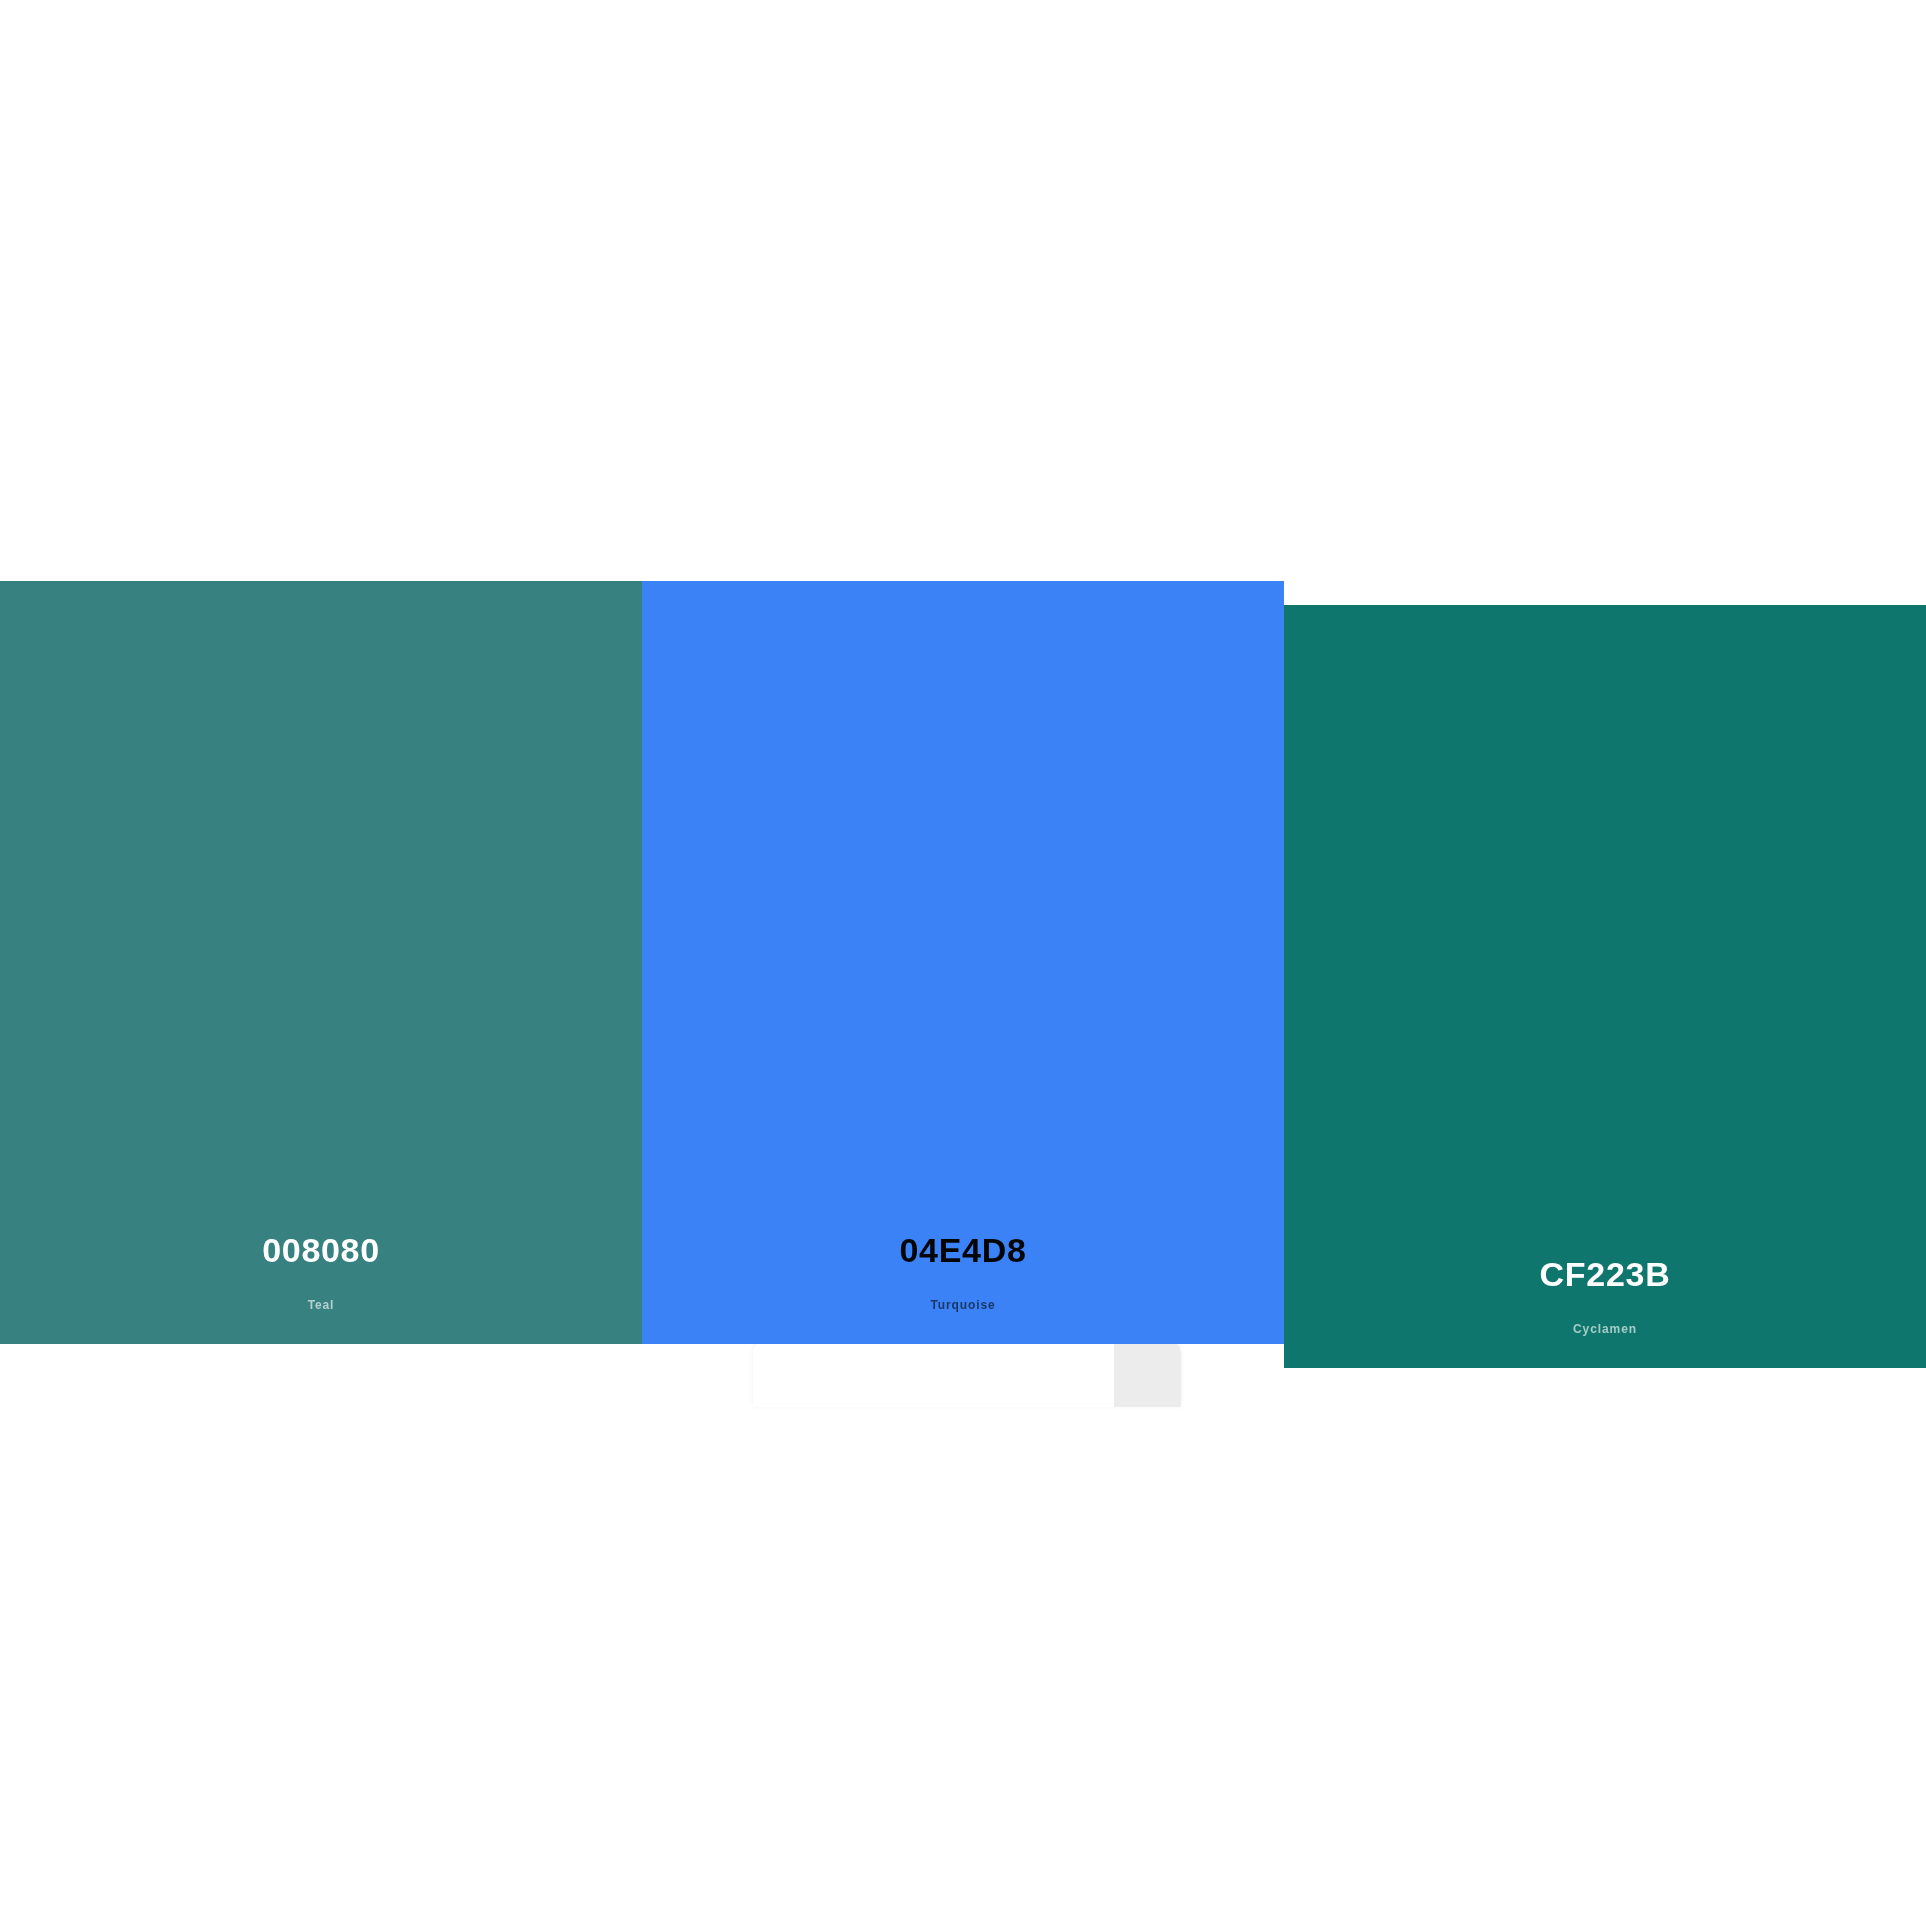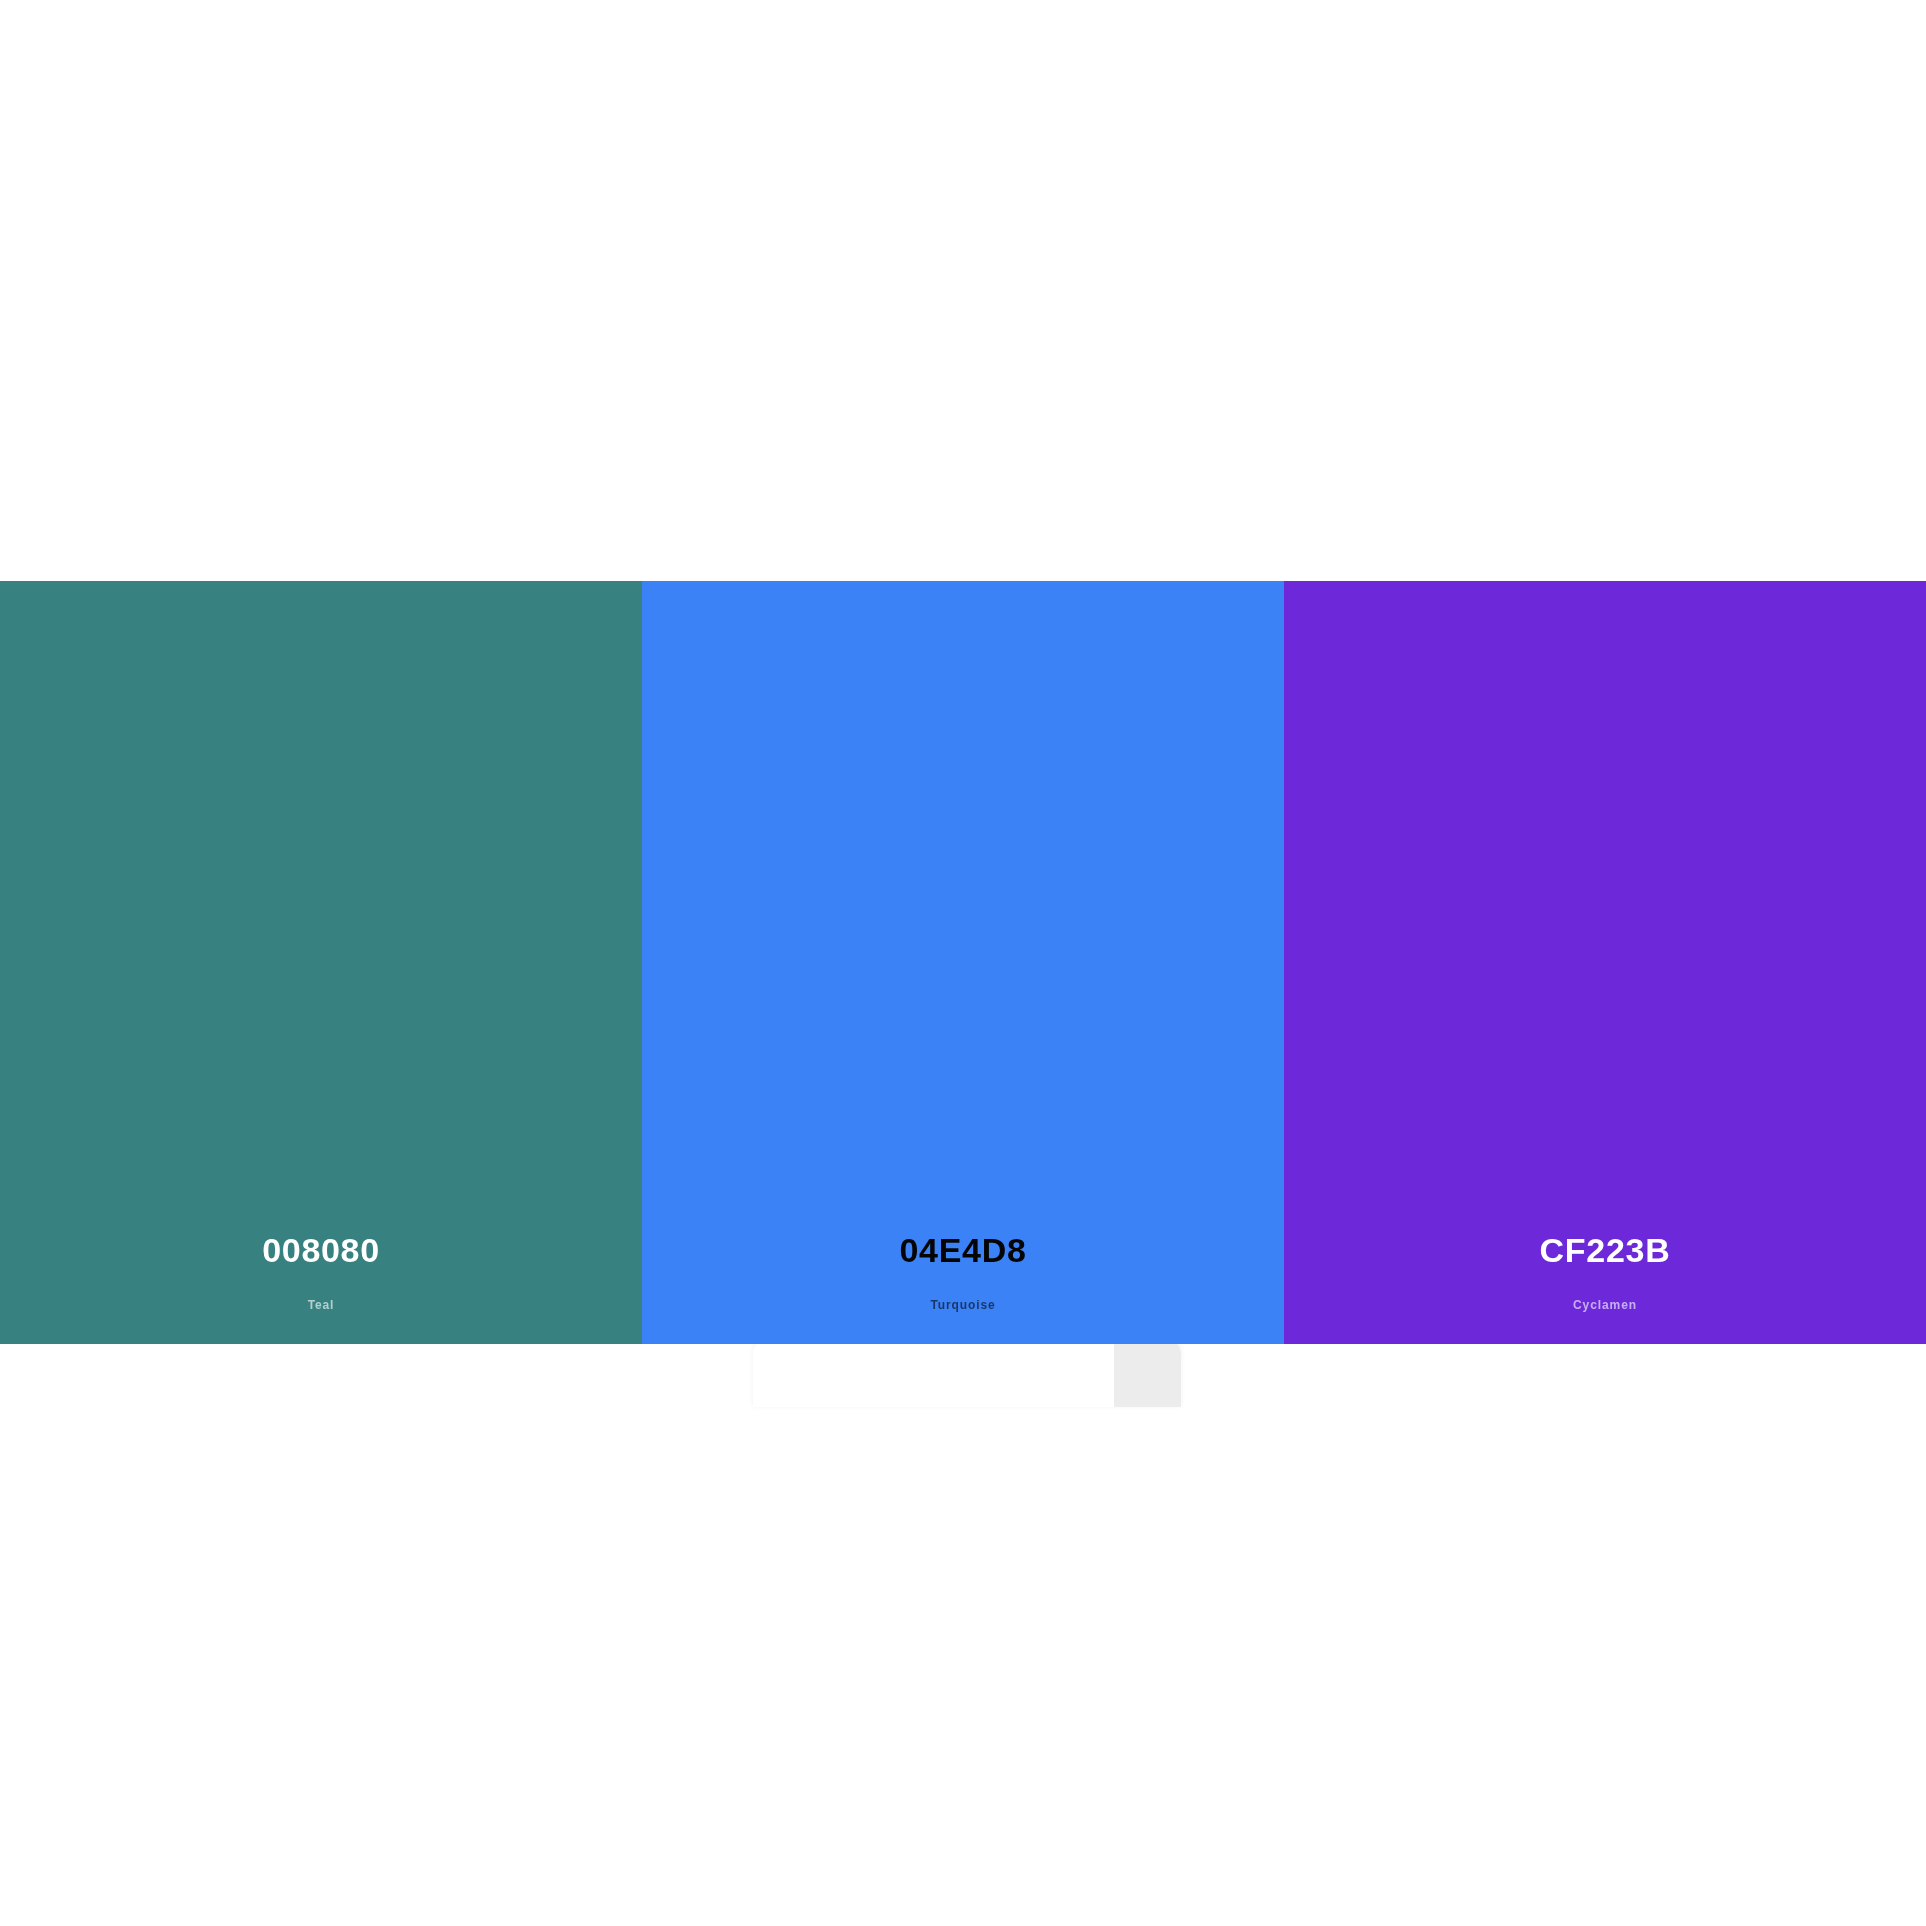--- a/index.html
+++ b/index.html
@@ -104,21 +104,21 @@
     <div class="swatch light-text" style="background: rgb(55, 129, 128);">
       <div class="swatch-hex">008080</div>
       <div class="swatch-name">Teal</div>
     </div>
 
     <div class="swatch dark-text" style="background: #3b82f6;">
       <div class="swatch-hex">04E4D8</div>
       <div class="swatch-name">Turquoise</div>
     </div>
 
-    <div class="swatch light-text" style="background: #6d28d9;">
+    <div class="swatch light-text" style="background: #0f766e; margin-top: 24px;">
       <div class="swatch-hex">CF223B</div>
       <div class="swatch-name">Cyclamen</div>
     </div>
 
 
 
   </div>
 </div>
 
 

